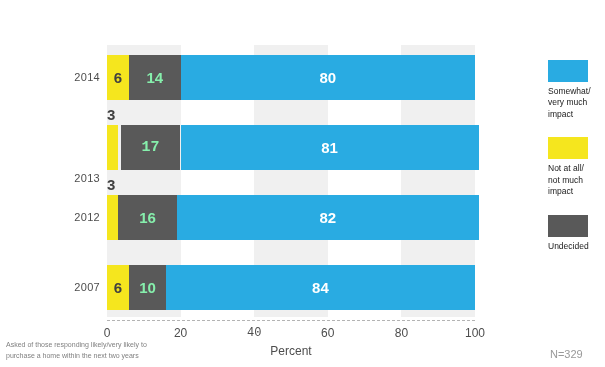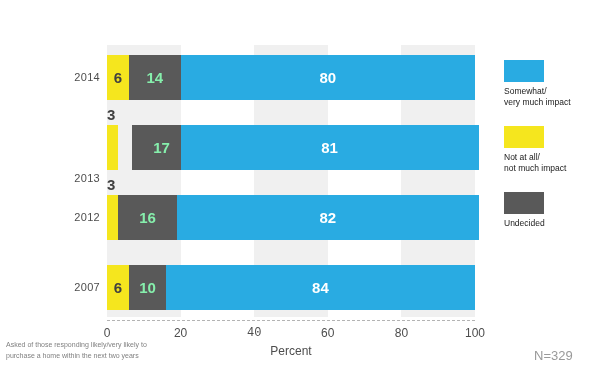--- a/index.html
+++ b/index.html
@@ -114,21 +114,21 @@
     color: #4d4d4d;
   }
 
   
   .legend {
     position: absolute;
     left: 504px;
     top: 60px;
     width: 96px;
   }
-  .legend-item { margin-bottom: 17px; }
+  .legend-item { margin-bottom: 17px; margin-left: 44px; }
   .legend-swatch {
     width: 40px;
     height: 22px;
     margin-bottom: 4px;
   }
   .legend-text {
     font-size: 8.5px;
     color: #1a1a1a;
     line-height: 1.35;
     white-space: pre-line;
@@ -140,23 +140,23 @@
     left: 6px;
     top: 340px;
     width: 170px;
     font-size: 7px;
     color: #808080;
     line-height: 1.5;
     white-space: pre-line;
   }
   .nval {
     position: absolute;
-    left: 534px;
+    left: 550px;
     top: 348px;
-    font-size: 13px;
+    font-size: 11px;
     color: #999999;
   }
 </style>
 </head>
 <body>
 
 <div id="chart-root">
 
   <div class="plot-area">
     <div id="bands">
@@ -173,21 +173,21 @@
             <span class="seg-label">14</span>
           </div>
           <div class="seg pos" style="left: 73.6px; width: 294.4px;">
             <span class="seg-label">80</span>
           </div>
         </div>
         <div class="bar-row" style="top: 80px;">
           <div class="seg neg" style="left: 0px; width: 11.04px;">
             <span class="seg-label outside">3</span>
           </div>
-          <div class="seg und" style="left: 25px; width: 59px;">
+          <div class="seg und" style="left: 14px; width: 59px; font-family: Liberation Mono, monospace;">
             <span class="seg-label">17</span>
           </div>
           <div class="seg pos" style="left: 73.6px; width: 298.08px;">
             <span class="seg-label">81</span>
           </div>
         </div>
         <div class="bar-row" style="top: 150px;">
           <div class="seg neg" style="left: 0px; width: 11.04px;">
             <span class="seg-label outside">3</span>
           </div>

